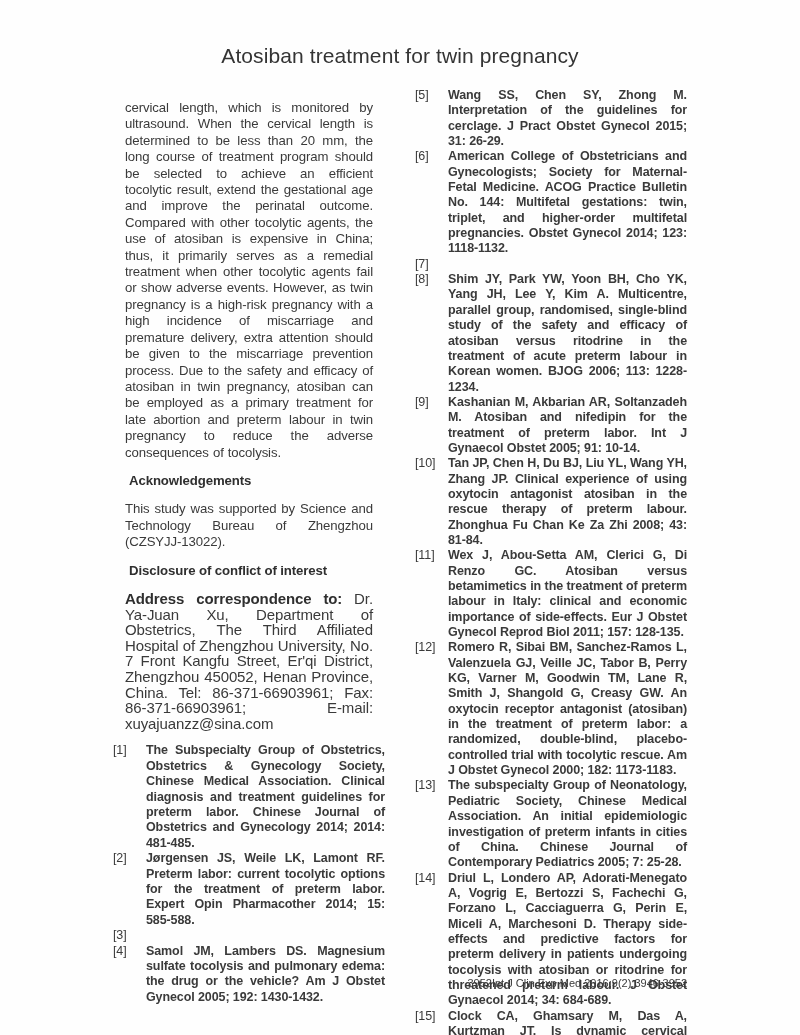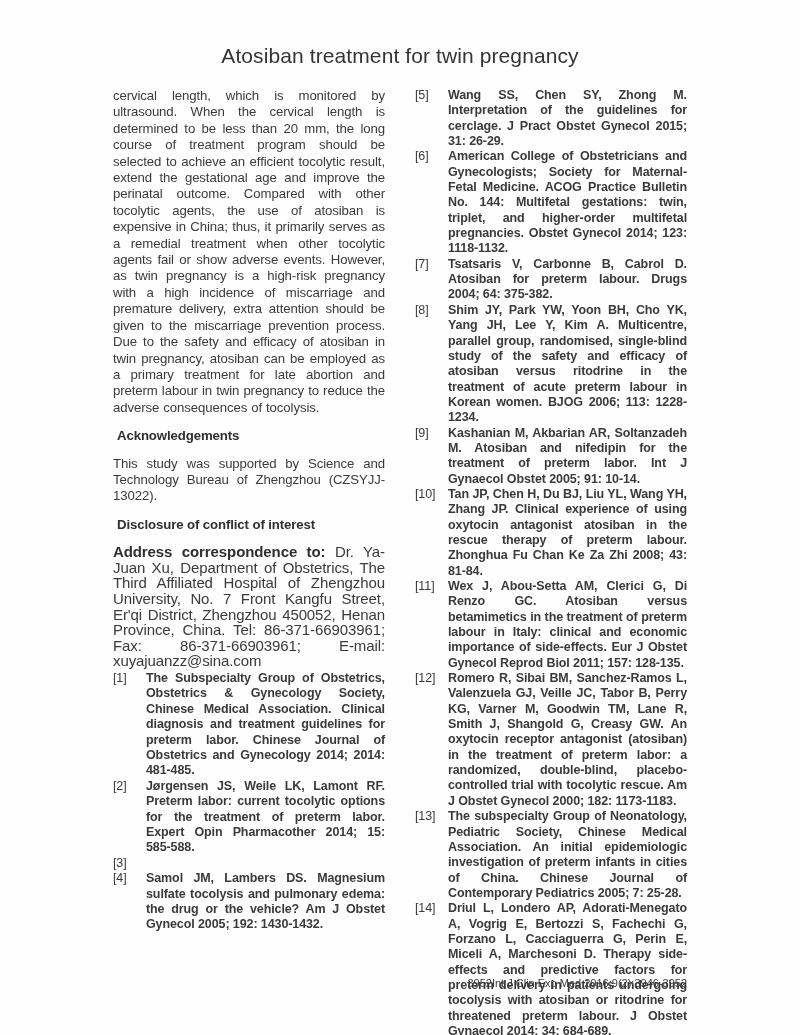--- a/index.html
+++ b/index.html
@@ -35,28 +35,28 @@
     gap: 30px;
   }
   .col {
     width: 272px;
     text-align: justify;
     font-size: 13.2px;
     line-height: 16.4px;
     letter-spacing: -0.1px;
   }
   .col p {
-    margin: 0;
+    margin: 12px;
   }
   .body-par {
     word-spacing: 0.5px;
   }
   h3.sec-heading {
     font-size: 13.2px;
-    margin: 12px 0 11px 4px;
+    margin: 12px 0 11px 16px;
     color: #2f2f2f;
     text-align: left;
   }
   .ack-par {
     margin-bottom: 1px;
   }
   .none-par {
     margin: 0 0 11px 0;
     text-align: left;
   }
@@ -146,21 +146,20 @@
         <div class="ref">
           <span class="ref-num">[5]</span>
           <span class="ref-text">Wang SS, Chen SY, Zhong M. Interpretation of the guidelines for cerclage. J Pract Obstet Gynecol 2015; 31: 26-29.</span>
         </div>
         <div class="ref">
           <span class="ref-num">[6]</span>
           <span class="ref-text">American College of Obstetricians and Gynecologists; Society for Maternal-Fetal Medicine. ACOG Practice Bulletin No. 144: Multifetal gestations: twin, triplet, and higher-order multifetal pregnancies. Obstet Gynecol 2014; 123: 1118-1132.</span>
         </div>
         <div class="ref">
           <span class="ref-num">[7]</span>
-          <span class="ref-text">Tsatsaris V, Carbonne B, Cabrol D. Atosiban for preterm labour. Drugs 2004; 64: 375-382.</span>
         </div>
         <div class="ref">
           <span class="ref-num">[8]</span>
           <span class="ref-text">Shim JY, Park YW, Yoon BH, Cho YK, Yang JH, Lee Y, Kim A. Multicentre, parallel group, randomised, single-blind study of the safety and efficacy of atosiban versus ritodrine in the treatment of acute preterm labour in Korean women. BJOG 2006; 113: 1228-1234.</span>
         </div>
         <div class="ref">
           <span class="ref-num">[9]</span>
           <span class="ref-text">Kashanian M, Akbarian AR, Soltanzadeh M. Atosiban and nifedipin for the treatment of preterm labor. Int J Gynaecol Obstet 2005; 91: 10-14.</span>
         </div>
         <div class="ref">

